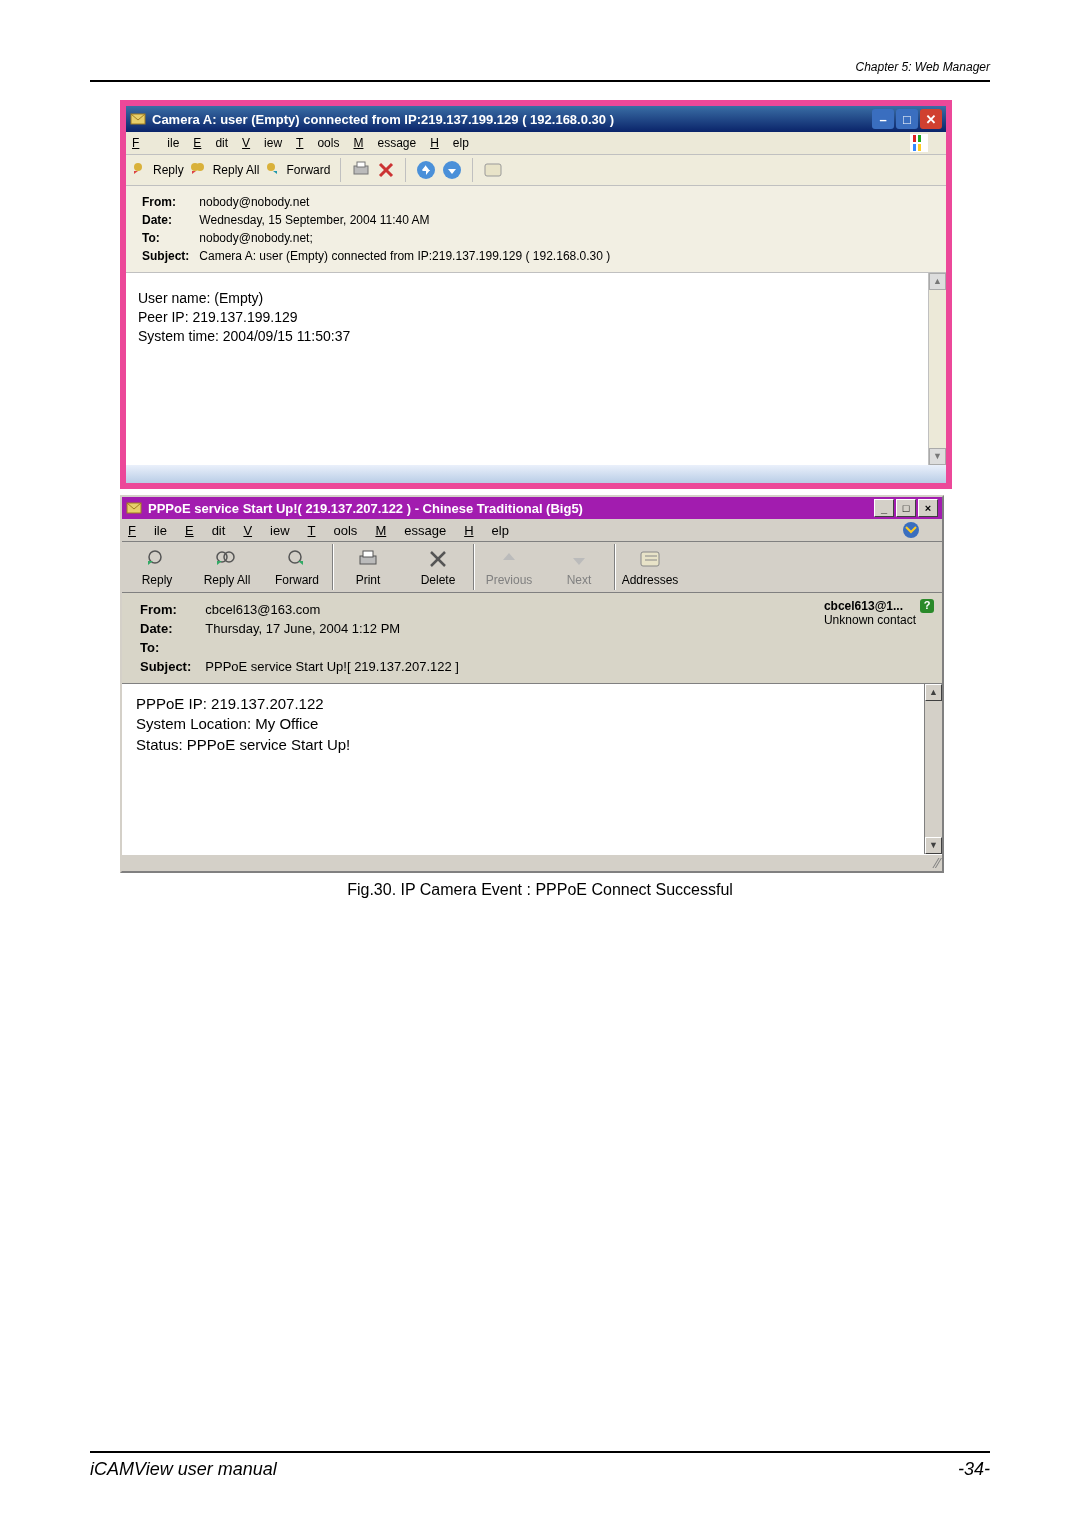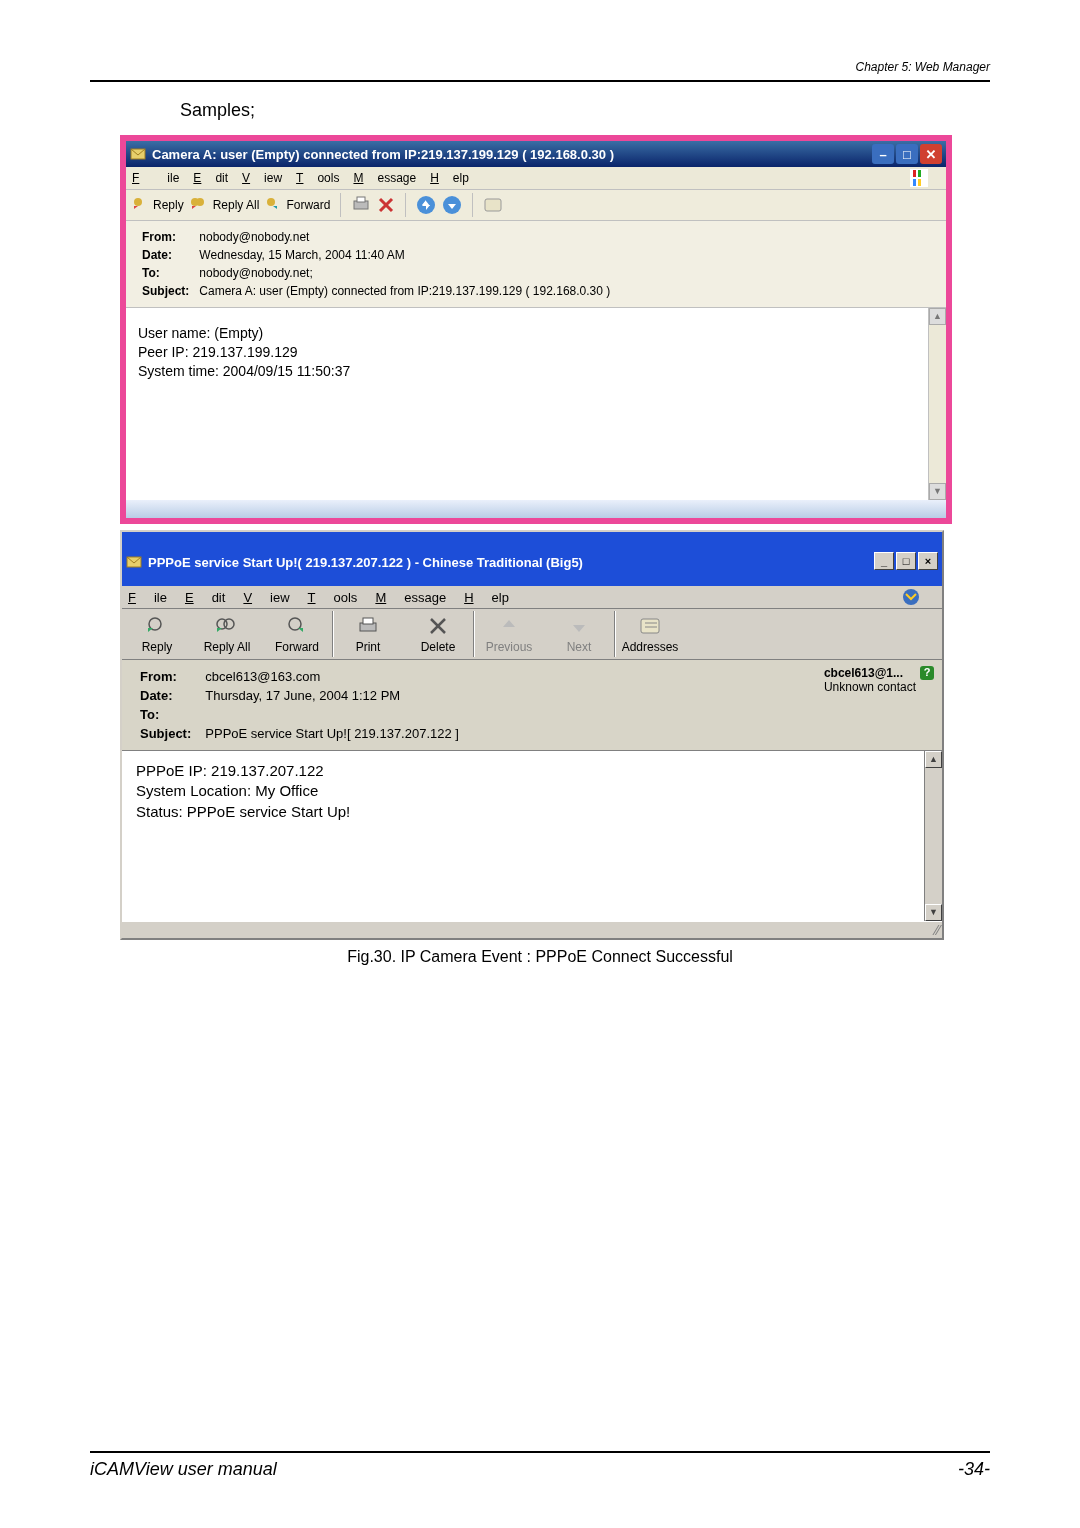--- a/index.html
+++ b/index.html
@@ -33,21 +33,21 @@
   .oe-scroll{position:absolute;right:0;top:0;bottom:0;width:17px;background:#ece9d8;border-left:1px solid #c0c0c0}
   .oe-scroll .arr{height:17px;background:#ddd;border:1px solid #aaa;box-sizing:border-box;display:flex;align-items:center;justify-content:center;font-size:9px;color:#777}
   .oe-status{height:18px;background:linear-gradient(to bottom,#eaf0fb,#b9cde6)}
 
   
   svg{display:block}
   .ico-envelope{fill:#e7cf6b;stroke:#a07d20;stroke-width:1}
 
   
   .oe2{border:2px solid #808080;border-top-color:#d4d0c8;border-left-color:#d4d0c8;width:820px;font-size:13px}
-  .oe2-title{background:#1d4ed8;color:#fff;height:22px;display:flex;align-items:flex-end;padding:16px 4px}
+  .oe2-title{background:#a21caf;color:#fff;height:22px;display:flex;align-items:center;padding:0 4px}
   .oe2-title .ttl{flex:1;font-weight:bold;font-size:13px}
   .oe2-tbtn{width:18px;height:16px;background:#d4d0c8;border:1px solid #fff;border-right-color:#404040;border-bottom-color:#404040;margin-left:2px;display:flex;align-items:center;justify-content:center;font-size:11px;font-family:Arial;color:#000;font-weight:bold}
   .oe2-menu{background:#d4d0c8;height:22px;display:flex;align-items:center;padding:0 6px;position:relative;border-bottom:1px solid #808080}
   .oe2-menu span{margin-right:18px;font-size:13px}
   .oe2-toolbar{background:#d4d0c8;height:50px;display:flex;align-items:center;border-bottom:1px solid #808080}
   .oe2-btn{flex:0 0 70px;text-align:center;font-size:12px;color:#000}
   .oe2-btn.dis{color:#808080}
   .oe2-btn .ic{height:24px;display:flex;align-items:center;justify-content:center;margin-bottom:2px}
   .oe2-vsep{width:1px;height:46px;background:#808080;box-shadow:1px 0 0 #fff}
   .oe2-headers{background:#d8d5c8;padding:6px 10px;font-size:13px;border-bottom:1px solid #808080;position:relative}
@@ -59,21 +59,20 @@
   .oe2-body{background:#fff;height:150px;position:relative;padding:10px 14px;font-size:15px;line-height:1.35}
   .oe2-scroll{position:absolute;right:0;top:0;bottom:0;width:17px;background:#d4d0c8;border-left:1px solid #808080}
   .oe2-scroll .arr{height:17px;background:#d4d0c8;border:1px solid #fff;border-right-color:#404040;border-bottom-color:#404040;box-sizing:border-box;display:flex;align-items:center;justify-content:center;font-size:9px;color:#404040}
   .oe2-status{height:16px;background:#d4d0c8;border-top:1px solid #fff;display:flex;justify-content:flex-end;align-items:center;padding-right:2px;color:#808080;font-size:14px}
 </style>
 </head>
 <body>
 
 <div class="page">
   <div class="chapter-hdr">Chapter 5: Web Manager</div>
-  <div class="samples">Samples;</div>
 
   <div class="shot-wrap">
     <div class="oe">
       <div class="oe-title">
         <span class="ico">
           <svg viewBox="0 0 16 16" width="16" height="16">
               <rect class="ico-envelope" x="1" y="3" width="14" height="10"></rect>
               <polyline points="1,3 8,9 15,3" fill="none" stroke="#a07d20"></polyline>
             </svg>
         </span>
@@ -158,21 +157,21 @@
       </div>
       <div class="oe-headers">
         <table>
           <tbody>
               <tr>
                 <td class="lbl">From:</td>
                 <td>nobody@nobody.net</td>
               </tr>
           <tr>
                 <td class="lbl">Date:</td>
-                <td>Wednesday, 15 March, 2004 11:40 AM</td>
+                <td>Wednesday, 15 September, 2004 11:40 AM</td>
               </tr>
           <tr>
                 <td class="lbl">To:</td>  
                 <td>nobody@nobody.net;</td>
               </tr>
           <tr>
                 <td class="lbl">Subject:</td>
                 <td>Camera A: user (Empty) connected from IP:219.137.199.129 ( 192.168.0.30 )</td>
               </tr>
         </tbody>

